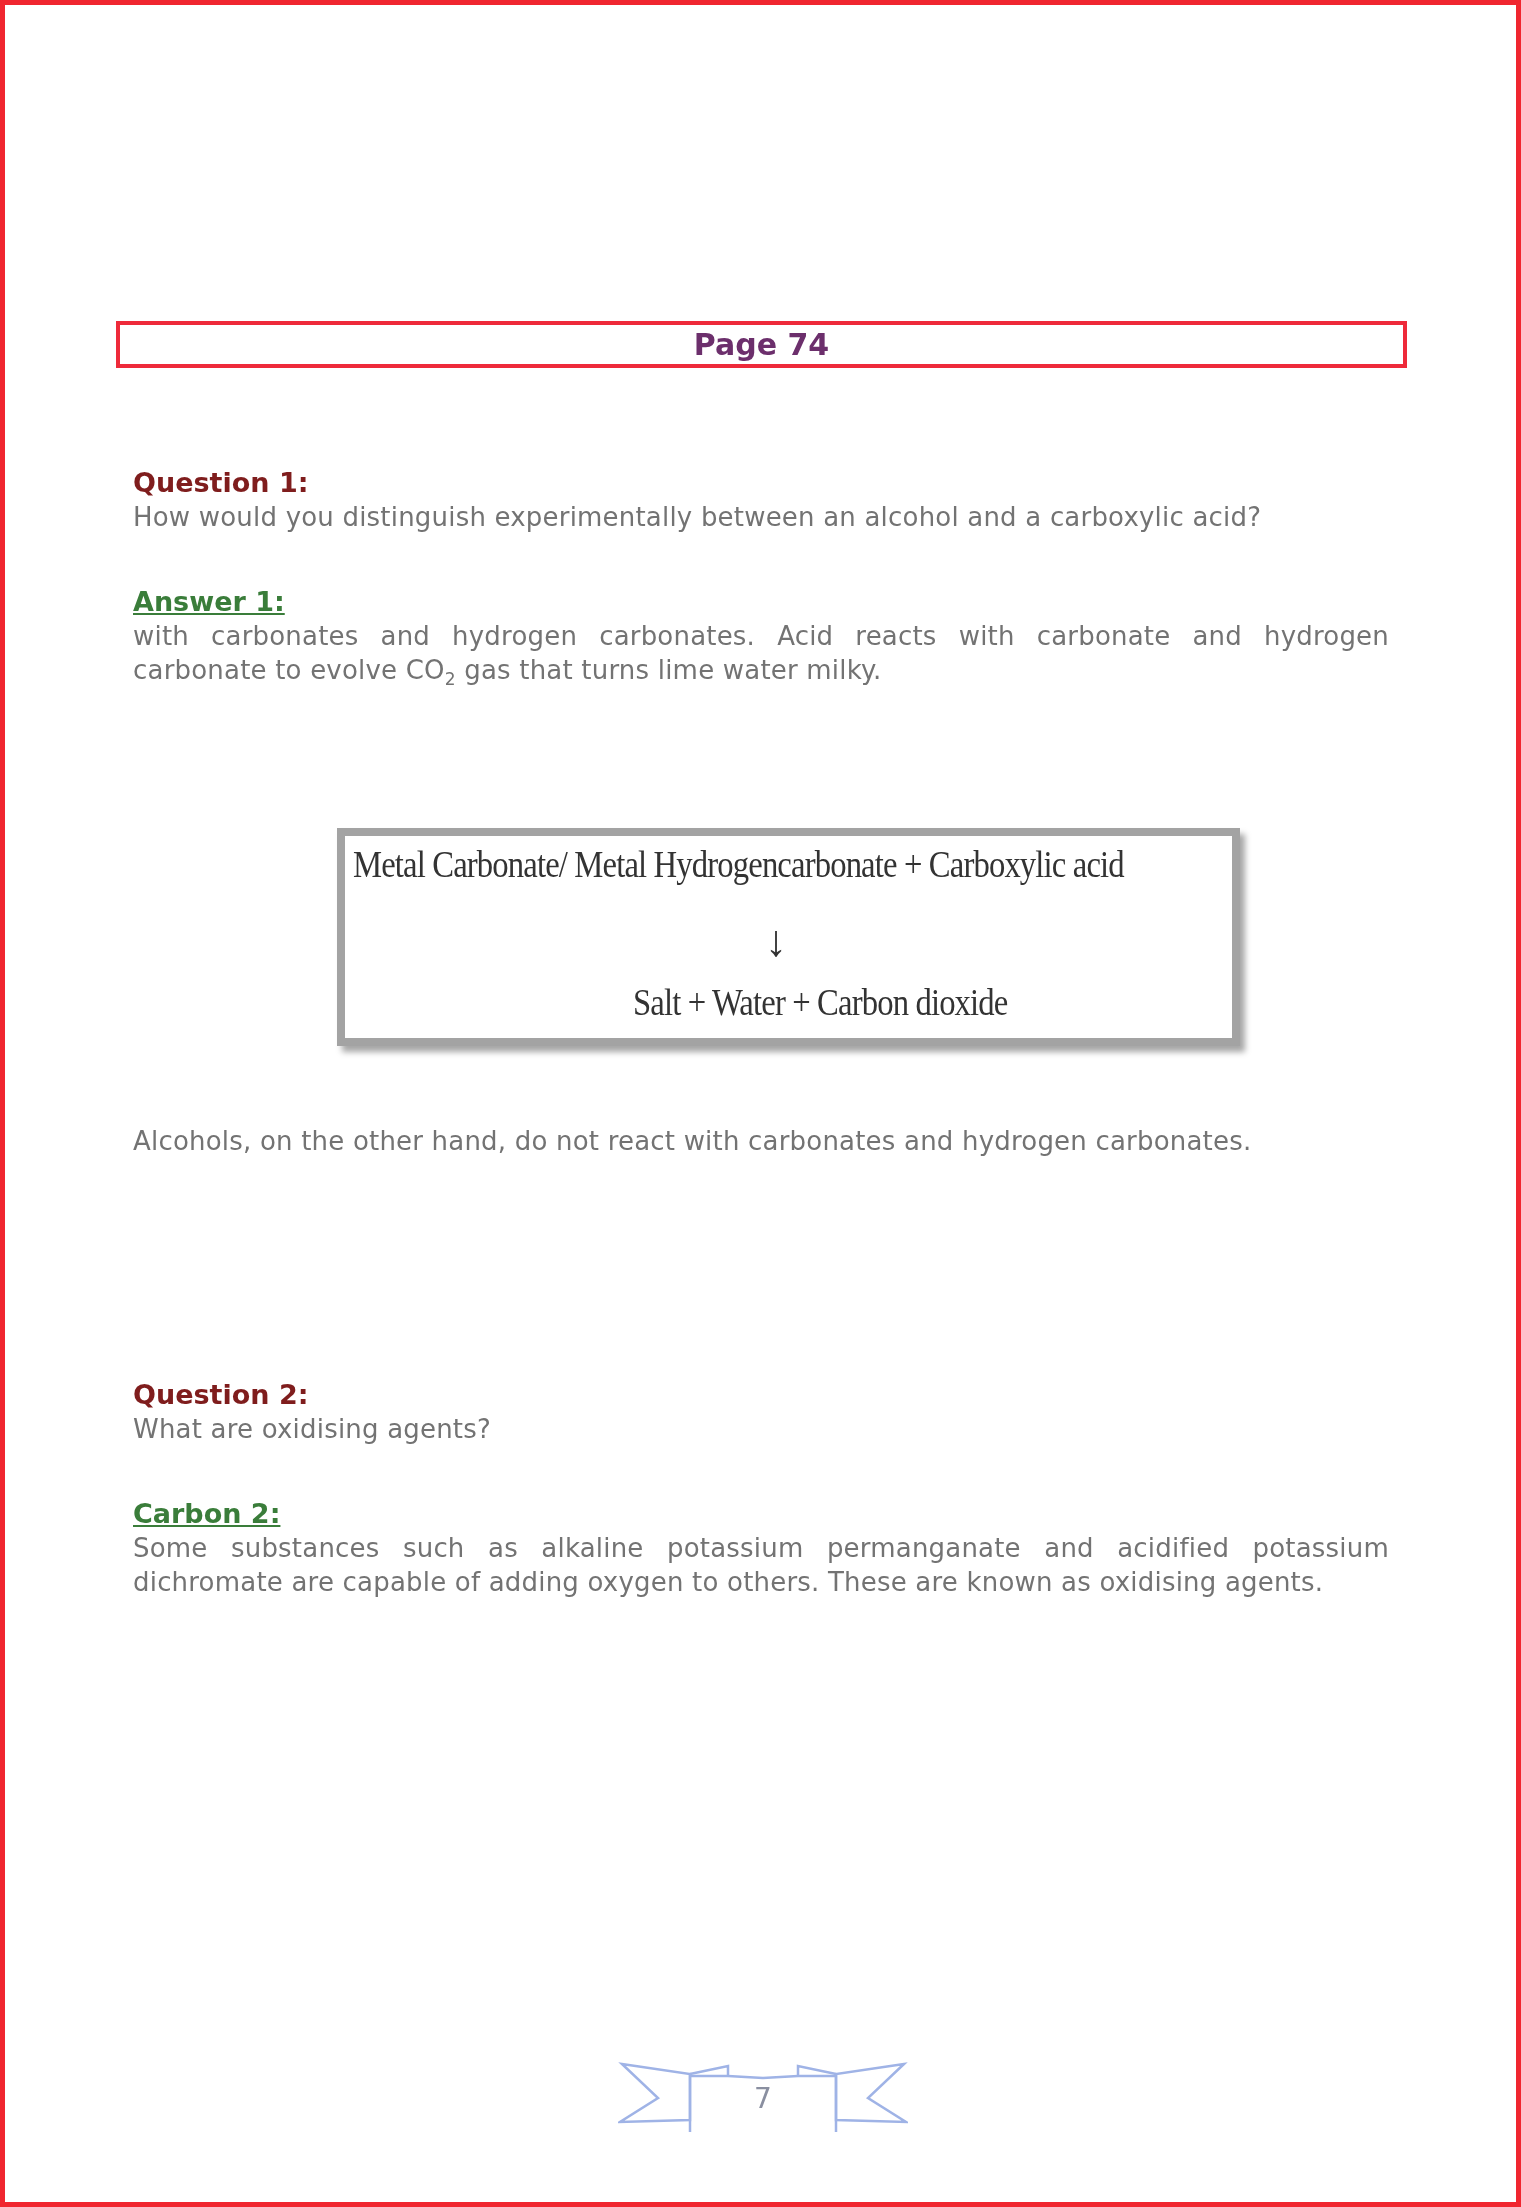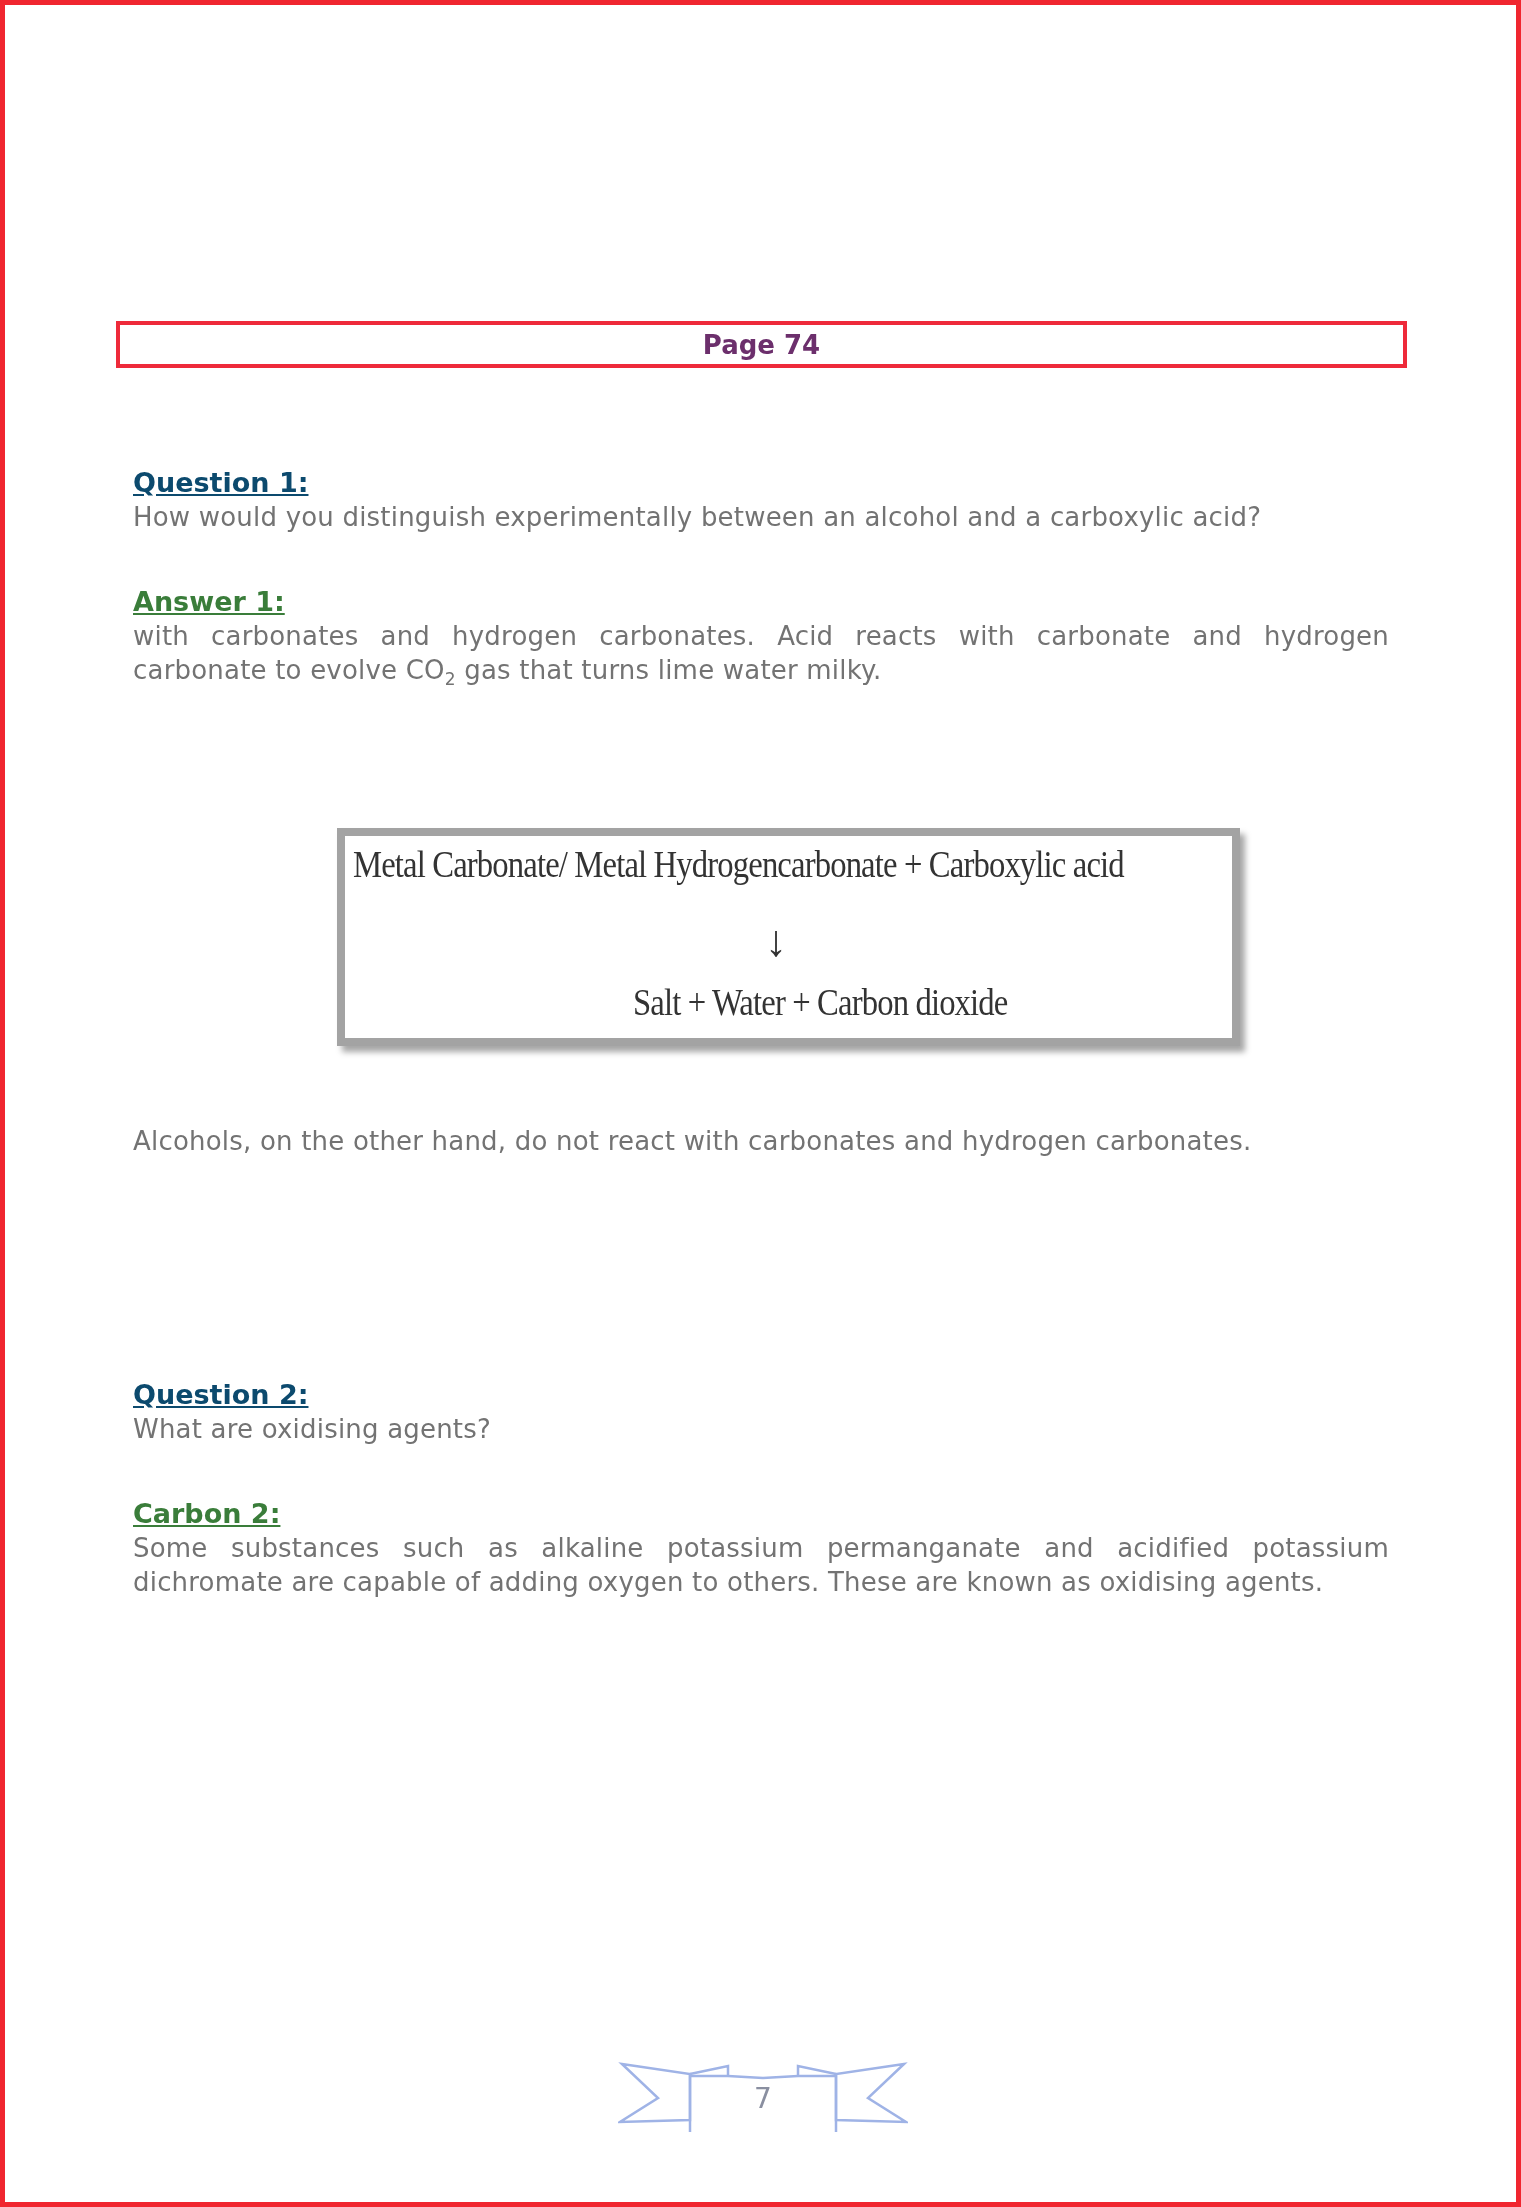--- a/index.html
+++ b/index.html
@@ -11,28 +11,27 @@
   .page-frame {
     position: absolute; left: 0; top: 0; width: 1521px; height: 2207px;
     box-sizing: border-box; border: 5px solid #f0262f;
   }
   .page-header {
     position: absolute; left: 116px; top: 321px; width: 1291px; height: 47px;
     box-sizing: border-box; border: 4px solid #ee2a3a; background: #ffffff;
     display: flex; align-items: center; justify-content: center;
   }
   .page-header span {
-    color: #6c2f6c; font-weight: bold; font-size: 26px;
+    color: #6c2f6c; font-weight: bold; font-size: 30px;
     font-family: "DejaVu Sans", sans-serif;
   }
   .block { position: absolute; left: 133px; width: 1256px; }
   .q-label {
-    color: #0c4a6e; font-weight: bold; font-size: 27px; line-height: 34px;
+    color: #7f1d1d; font-weight: bold; font-size: 27px; line-height: 34px;
     font-family: "DejaVu Sans", sans-serif;
-    text-decoration: underline;
   }
   .a-label {
     color: #3a7d3a; font-weight: bold; font-size: 27px; line-height: 34px;
     font-family: "DejaVu Sans", sans-serif;
     text-decoration: underline;
   }
   .body-text {
     color: #737373; font-size: 26px; line-height: 34px;
     font-family: "DejaVu Sans", sans-serif; letter-spacing: 0.2px;
   }

